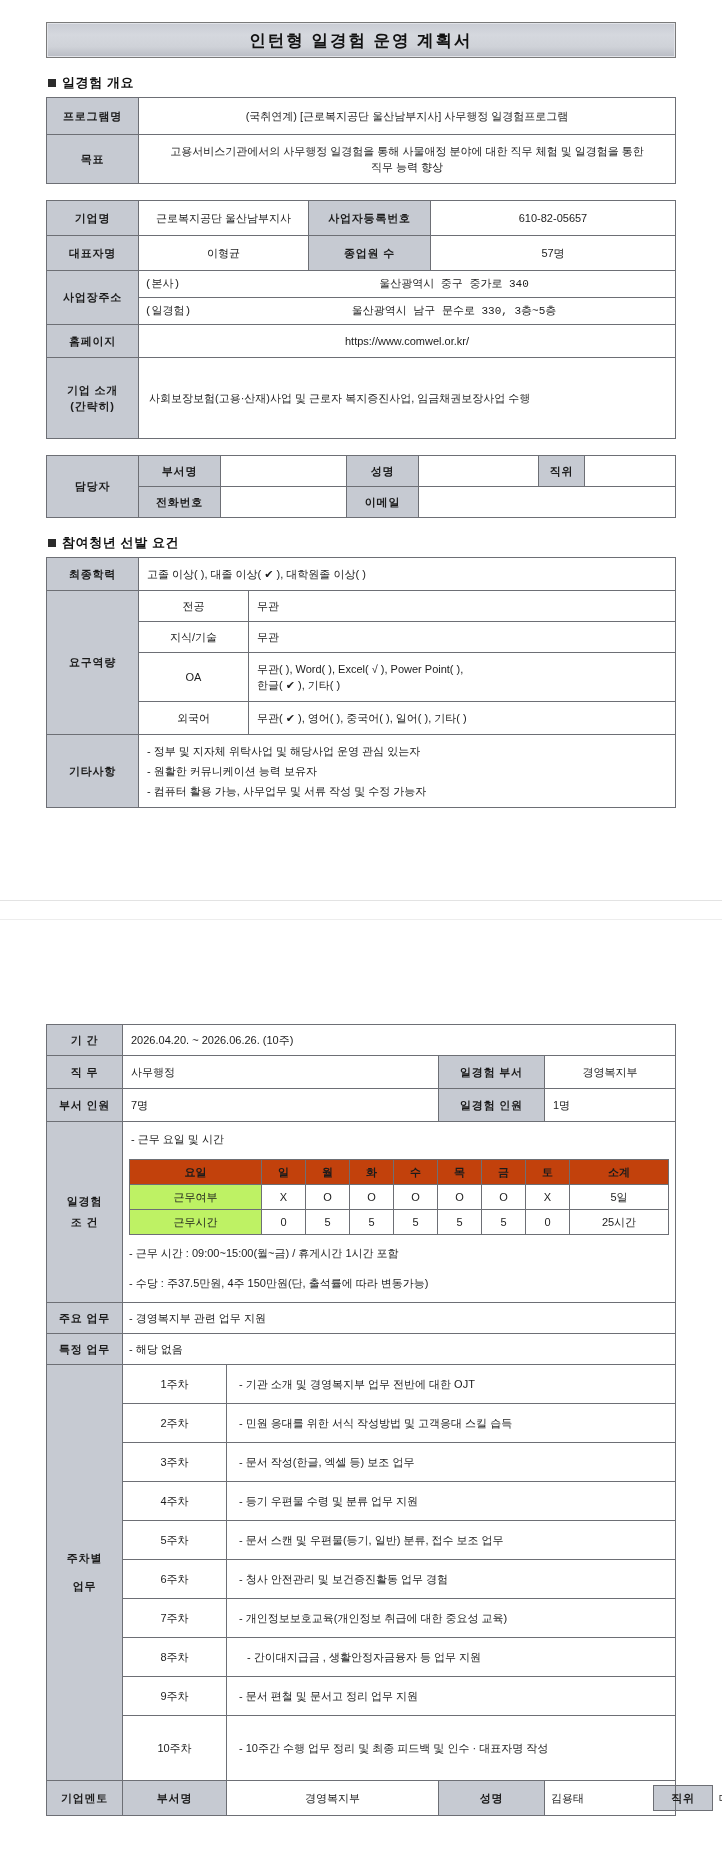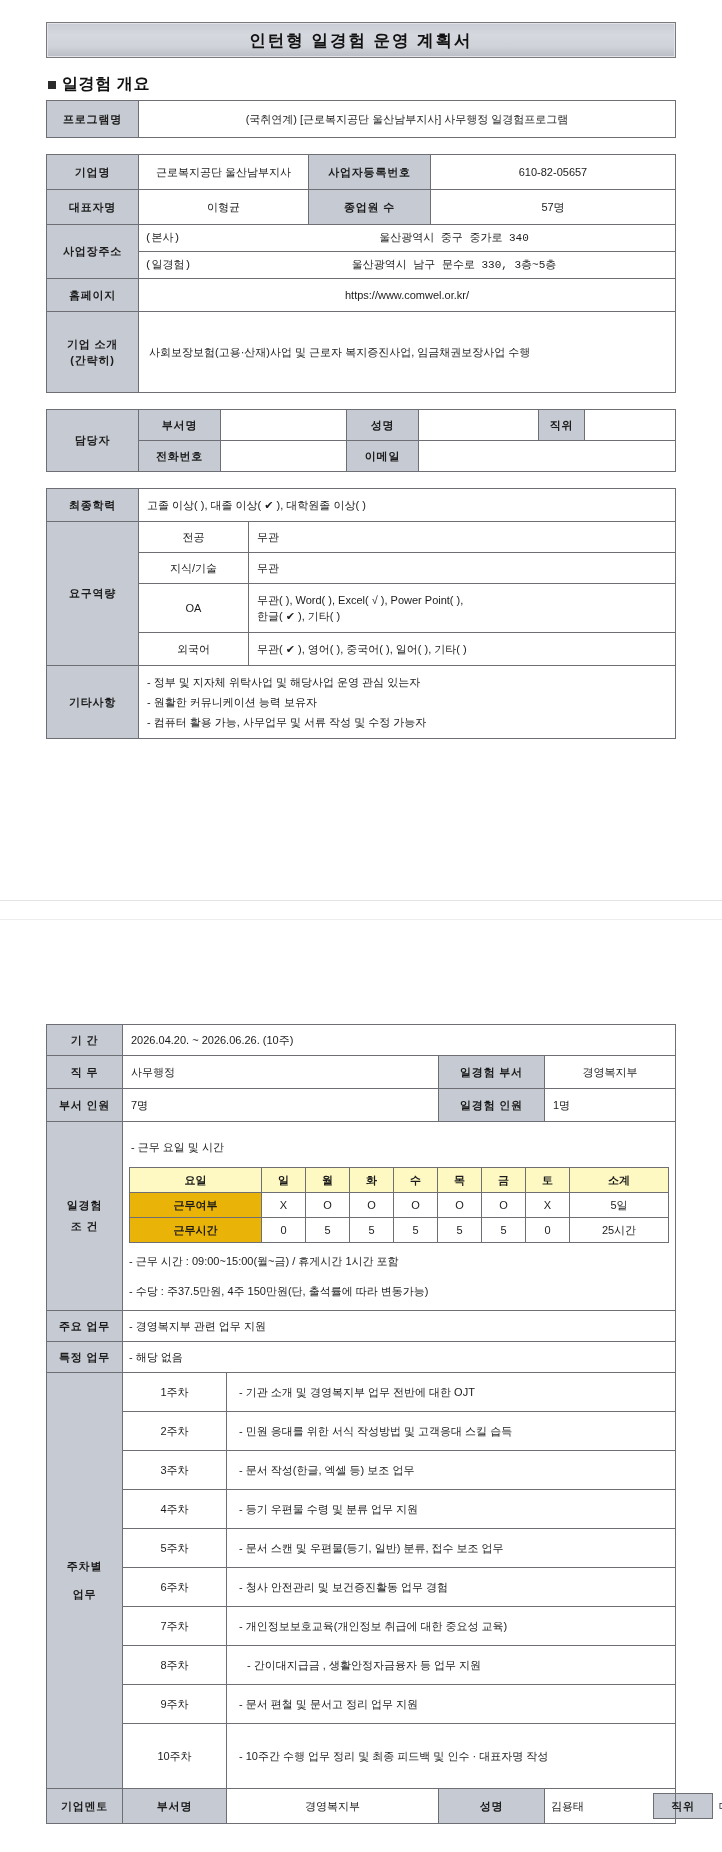--- a/index.html
+++ b/index.html
@@ -41,21 +41,21 @@
     letter-spacing: 2px;
     color: #111;
     border: 1px solid #7a7a7a;
     background: linear-gradient(to bottom, #c9ccd4 0%, #d5d8de 35%, #cfd2d8 70%, #b9bcc4 100%);
     box-shadow: inset 0 0 0 1px #e2e4e9;
     margin-bottom: 16px;
   }
 
   
   .sec-head {
-    font-size: 16px;
+    font-size: 13px;
     font-weight: bold;
     color: #111;
     margin: 0 0 5px 2px;
     letter-spacing: 0.6px;
     display: flex;
     align-items: center;
     gap: 6px;
   }
   .sec-head .bullet {
     display: inline-block;
@@ -125,28 +125,28 @@
     margin: 6px 0 8px 0;
     font-size: 11px;
   }
   table.week td {
     border: 1px solid #6d6f75;
     text-align: center;
     height: 20px;
     padding: 2px 0;
   }
   table.week td.wk-hd {
-    background: #fef9c3;
+    background: #c2410c;
     font-weight: bold;
   }
   table.week td.wk-lbl {
-    background: #eab308;
-    font-weight: bold;
-  }
-  .cond-note { padding: 3px 0 3px 2px; line-height: 1.8; margin-top: 8px; }
+    background: #bef264;
+    font-weight: normal;
+  }
+  .cond-note { padding: 3px 0 3px 2px; line-height: 1.8; }
 
   .chk { font-size: 11px; }
   .note-block { padding: 2px 0; }
 </style>
 </head>
 <body>
 
 <div class="page page1">
 
   <div class="doc-title">인턴형 일경험 운영 계획서</div>
@@ -158,20 +158,27 @@
 
   <table class="doc">
     <colgroup>
         <col style="width:92px">
         <col>
       </colgroup>
     <tbody>
       <tr>
         <td class="hd">프로그램명</td>
         <td class="val ctr" style="height:28px">(국취연계) [근로복지공단 울산남부지사] 사무행정 일경험프로그램</td>
+      </tr>
+      <tr>
+        <td class="hd">목표</td>
+        <td class="val ctr" style="height:40px">
+          <span class="stack-line">고용서비스기관에서의 사무행정 일경험을 통해 사물애정 분야에 대한 직무 체험 및 일경험을 통한</span>
+          <span class="stack-line">직무 능력 향상</span>
+        </td>
       </tr>
     </tbody>
   </table>
 
 
   <table class="doc">
     <colgroup>
       <col style="width:92px">
         <col style="width:170px">
       <col style="width:122px">
@@ -243,20 +250,24 @@
       </tr>
       <tr>
         <td class="hd">전화번호</td>
         <td class="val" style="height:22px"></td>
         <td class="hd">이메일</td>
         <td class="val" colspan="3"></td>
       </tr>
     </tbody>
   </table>
 
+  <div class="sec-head">
+    <span class="bullet"></span>
+    <span>참여청년 선발 요건</span>
+  </div>
 
   <table class="doc">
     <colgroup>
         <col style="width:92px">
         <col style="width:110px">
         <col>
       </colgroup>
     <tbody>
       <tr>
         <td class="hd">최종학력</td>

